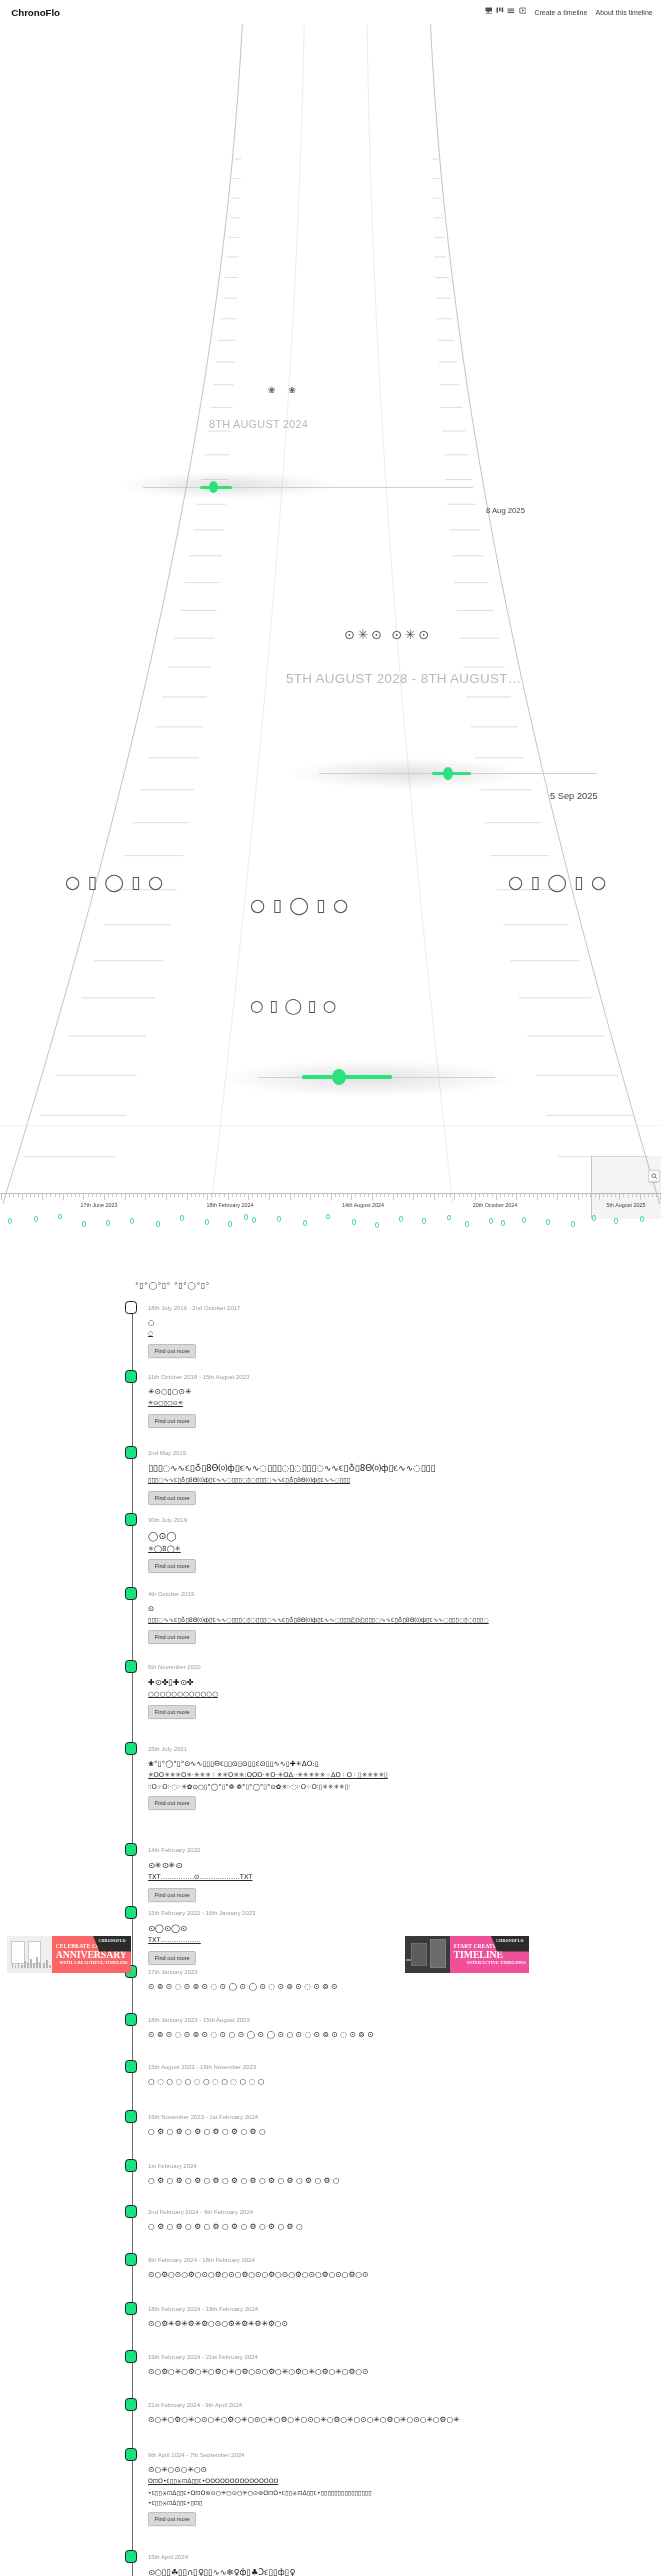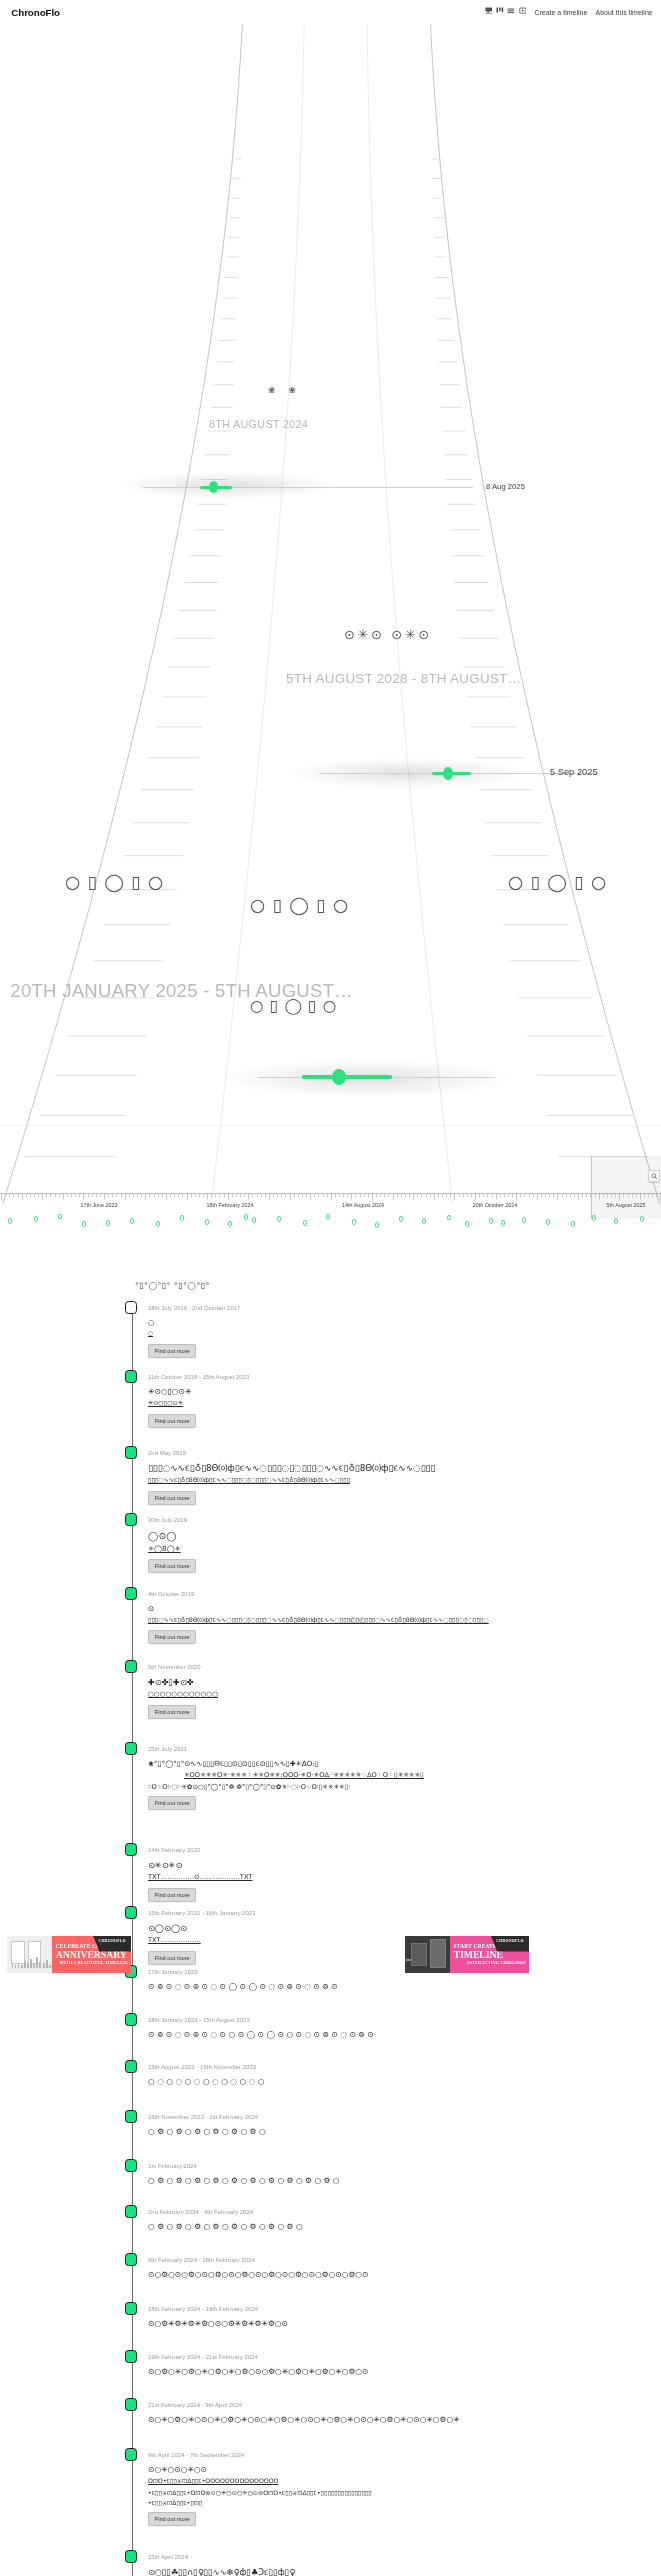--- a/index.html
+++ b/index.html
@@ -61,21 +61,21 @@
   }
   .rail-knob {
     position:absolute; width:8.8px; height:12px; border-radius:50%;
     background:#2fe07f;
   }
   .rail-glow {
     position:absolute; border-radius:50%;
     background:radial-gradient(ellipse at center, rgba(120,120,120,0.22) 0%, rgba(150,150,150,0.10) 45%, rgba(255,255,255,0) 72%);
   }
   .rail-date {
-    position:absolute; font-size:7.7px; color:#444; white-space:nowrap;
+    position:absolute; font-size:7.7px; color:#444; white-space:nowrap;margin-top:24px;
   }
   .rail-tickline {
     position:absolute; height:0.5px; background:#cfcfcf;
   }
 
   
   #ruler {
     position:absolute; left:0; top:1193px; width:662px; height:67px;
   }
   #ruler-top-line {
@@ -329,21 +329,20 @@
   <div class="rail-glow" style="left:289px; top:734px; width:237px; height:31px;"></div>
   <div class="rail-tickline" style="left:319px; top:749px; width:278px;"></div>
   <div class="rail-bar" style="left:432px; top:748px; width:39px;"></div>
   <div class="rail-knob" style="left:443px; top:743px; width:9.8px; height:13px;"></div>
   <div class="rail-date" style="left:550px; top:743px; font-size:9.3px;">5 Sep 2025</div>
 
   <div class="grp-icons" style="left:65px; top:848px; font-size:17.5px; letter-spacing:7.2px;">○▯◯▯○</div>
   <div class="grp-icons" style="left:250px; top:871px; font-size:17.5px; letter-spacing:7.2px;">○▯◯▯○</div>
   <div class="grp-icons" style="left:250px; top:973px; font-size:15.5px; letter-spacing:6.2px;">○▯◯▯○</div>
   <div class="grp-icons" style="left:508px; top:848px; font-size:17.5px; letter-spacing:7.2px;">○▯◯▯○</div>
-  <div class="grp-label" style="left:10.3px; top:956px; font-size:18.5px;">20TH JANUARY 2025 - 5TH AUGUST…</div>
 
   <div class="rail-glow" style="left:222px; top:1036px; width:289px; height:37px;"></div>
   <div class="rail-tickline" style="left:258px; top:1053px; width:237px;"></div>
   <div class="rail-bar" style="left:302px; top:1051px; width:90px; height:3.6px;"></div>
   <div class="rail-knob" style="left:332px; top:1045px; width:14px; height:16px;"></div>
 </div>
 
 <div id="ruler">
   <div id="ruler-top-line"></div>
   <div id="ruler-selection" style="left:591px; width:71px;"></div>
@@ -599,21 +598,21 @@
         <div class="marker" style="top: -4.1px;"></div>
         <div class="entry-date" style="top: 0px;">5th November 2020</div>
         <div class="entry-title" style="top: 13.4px; font-size: 8.2px;">✚⊙✤▯✚⊙✤</div>
         <div class="entry-sub" style="top: 26px; font-size: 6.7px;">○○○○○○○○○○○○</div>
         <button class="fom" style="top: 41px;">Find out more</button>
       </div>
       <div class="entry" style="top: 465px; height: 0.5px;">
         <div class="marker" style="top: -4.1px;"></div>
         <div class="entry-date" style="top: 0px;">25th July 2021</div>
         <div class="entry-title" style="top: 13.4px; font-size: 7.2px;">❀°▯°◯°▯°⊙∿∿▯▯▯Θદ▯▯⊙▯⊙▯▯દ⊙▯▯∿∿▯✚✳ΔΟ։▯</div>
-        <div class="entry-sub" style="top: 25px; font-size: 6.7px; margin-left: 36px;">✳ΟΟ✳✳✳Ο✳·✳✳✳ ∶ ✳✳Ο✳✳։ΟΟΟ·✳Ο·✳ΟΔ··✳✳✳✳✳⁘ΔΟ ∶ Ο ∶ ▯✳✳✳✳▯</div>
+        <div class="entry-sub" style="top: 25px; font-size: 6.7px;">✳ΟΟ✳✳✳Ο✳·✳✳✳ ∶ ✳✳Ο✳✳։ΟΟΟ·✳Ο·✳ΟΔ··✳✳✳✳✳⁘ΔΟ ∶ Ο ∶ ▯✳✳✳✳▯</div>
         <div class="entry-body" style="top: 37px; font-size: 6.7px;">∶∶Ο⁘Ο∶·◌∶·✳✿⊙○▯°◯°▯°❁  ❁°▯°◯°▯°⊙✿✳∶·◌∶·Ο⁘Ο∶▯✳✳✳✳▯∶</div>
         <button class="fom" style="top: 50px;">Find out more</button>
       </div>
       <div class="entry" style="top: 566px; height: 0.5px;">
         <div class="marker" style="top: -4.1px;"></div>
         <div class="entry-date" style="top: 0px;">14th February 2022</div>
         <div class="entry-title" style="top: 13.4px; font-size: 8.2px;">⊙✳⊙✳⊙</div>
         <div class="entry-sub" style="top: 26px; font-size: 6.7px;">TXT……………⊙………………TXT</div>
         <button class="fom" style="top: 41px;">Find out more</button>
       </div>

